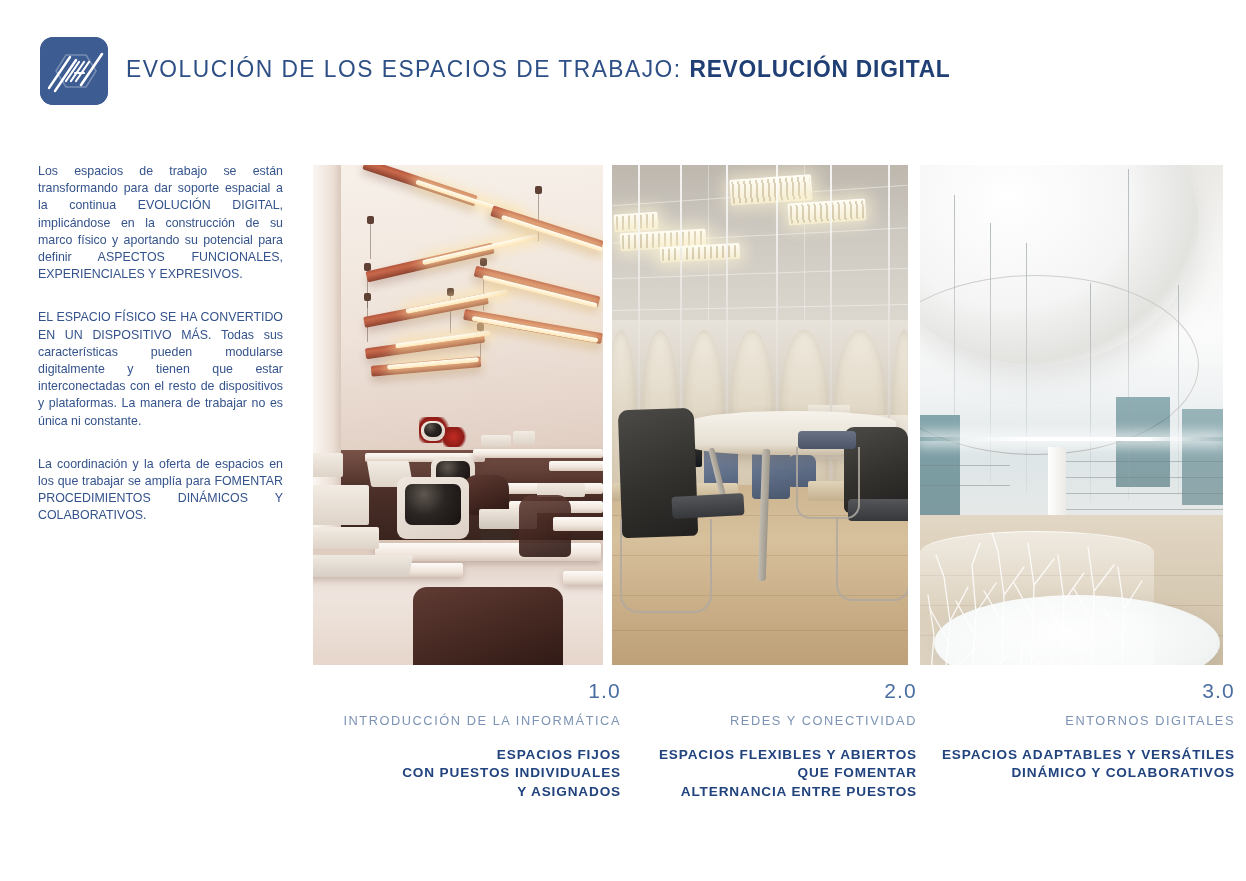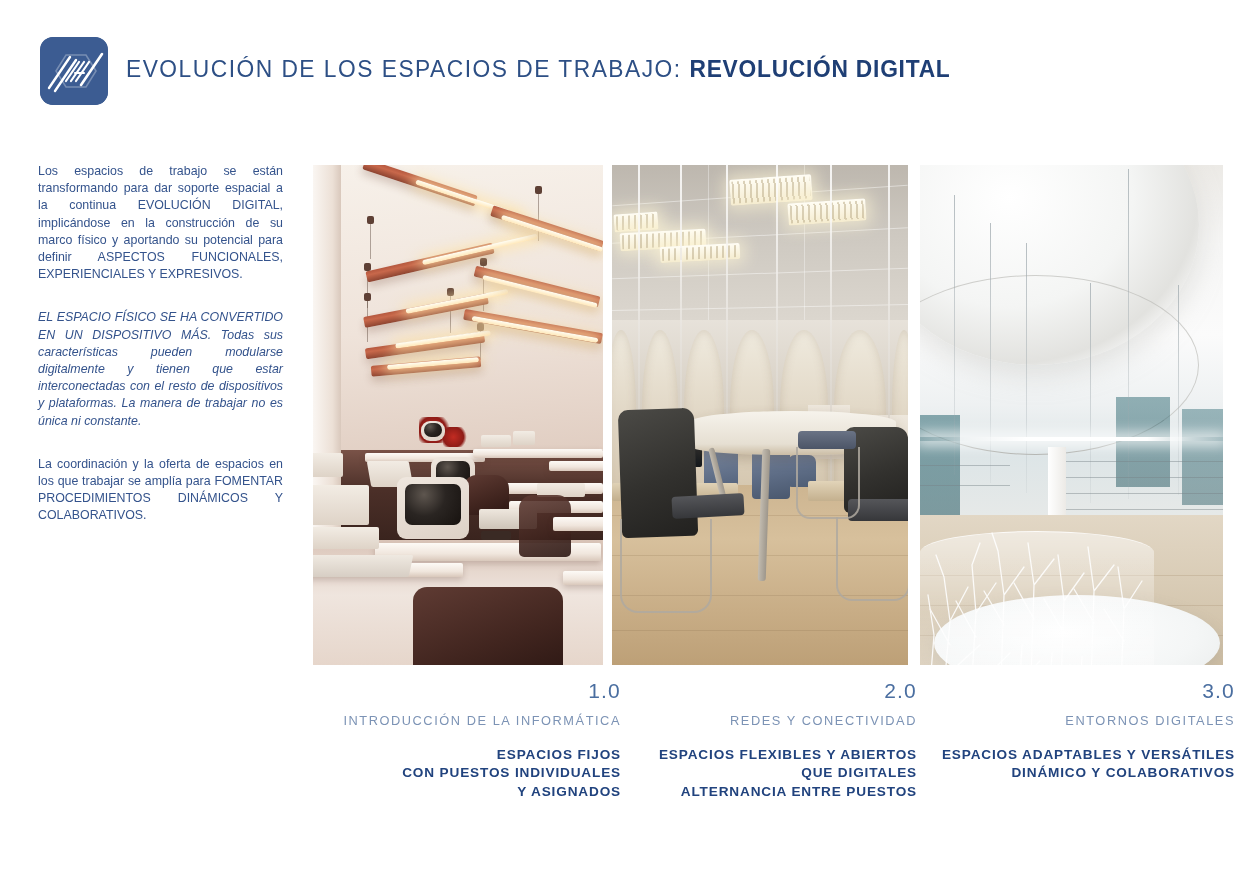--- a/index.html
+++ b/index.html
@@ -69,21 +69,21 @@
   .intro-paragraph {
     font-size: 12.4px;
     line-height: 17.2px;
     color: #34538c;
     text-align: justify;
     text-justify: inter-word;
     margin-bottom: 26px;
     font-stretch: condensed;
   }
   .intro-paragraph:last-child { margin-bottom: 0; }
-  #para-2 { margin-top: 6px; font-style: italic; }
+  #para-2 { margin-top: 6px; }
   #para-3 { margin-top: 6px; }
 
   
   #gallery {
     position: absolute;
     left: 313px;
     top: 165px;
     width: 910px;
     height: 500px;
   }
@@ -658,21 +658,21 @@
         <span class="caption-desc-line">CON PUESTOS INDIVIDUALES</span>
         <span class="caption-desc-line">Y ASIGNADOS</span>
       </div>
     </div>
 
     <div class="caption-block" id="caption-block-2">
       <div class="caption-version">2.0</div>
       <div class="caption-phase">REDES Y CONECTIVIDAD</div>
       <div class="caption-desc">
         <span class="caption-desc-line">ESPACIOS FLEXIBLES Y ABIERTOS</span>
-        <span class="caption-desc-line">QUE DIGITALES</span>
+        <span class="caption-desc-line">QUE FOMENTAR</span>
         <span class="caption-desc-line">ALTERNANCIA ENTRE PUESTOS</span>
       </div>
     </div>
 
     <div class="caption-block" id="caption-block-3">
       <div class="caption-version">3.0</div>
       <div class="caption-phase">ENTORNOS DIGITALES</div>
       <div class="caption-desc">
         <span class="caption-desc-line">ESPACIOS ADAPTABLES Y VERSÁTILES</span>
         <span class="caption-desc-line">DINÁMICO Y COLABORATIVOS</span>

